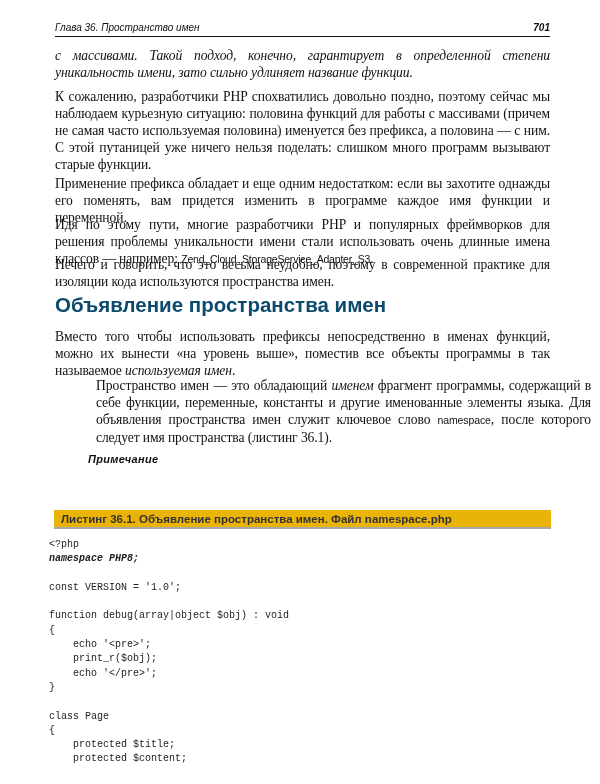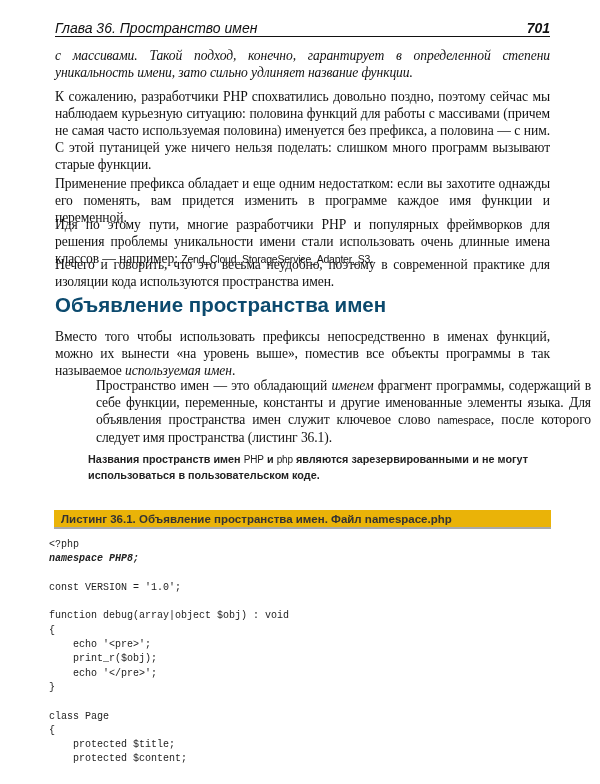--- a/index.html
+++ b/index.html
@@ -22,21 +22,21 @@
     }
     .running-head {
       position: absolute;
       top: 20px;
       left: 0;
       width: 495px;
       height: 16px;
       border-bottom: 1.5px solid #111;
       font-family: "Liberation Sans", sans-serif;
       font-style: italic;
-      font-size: 14px;
+      font-size: 10px;
       line-height: 16px;
     }
     .running-head .chapter { position: absolute; left: 0; top: 0; }
     .running-head .pageno { position: absolute; right: 0; top: 0; font-weight: bold; }
 
     .body-text {
       position: absolute;
       left: 0;
       width: 495px;
       font-family: "Liberation Serif", serif;
@@ -156,20 +156,20 @@
 
   <div class="body-text" style="top:328px;">
     <p><span>Вместо того чтобы использовать префиксы непосредственно в именах функций, можно их вынести «на уровень выше», поместив все объекты программы в так называемое </span><span class="em">используемая имен</span><span>.</span></p>
   </div>
 
   <div class="body-text" style="top:377px;margin-left:41px;">
     <p><span>Пространство имен — это обладающий </span><span class="em">именем</span><span> фрагмент программы, содержащий в себе функции, переменные, константы и другие именованные элементы языка. Для объявления пространства имен служит ключевое слово </span><span class="small-inline">namespace</span><span>, после которого следует имя пространства (листинг 36.1).</span></p>
   </div>
 
   <div class="note">
-    <div class="note-text"><span>Названия пространств имен </span><span class="mono-inline">PHP</span><span> и </span><span class="mono-inline">php</span><span> являются зарезервированными и не могут использоваться в пользовательском коде.</span></div>
+    <div class="note-title">Примечание</div>
   </div>
 
   <div class="listing-caption">Листинг 36.1. Объявление пространства имен. Файл namespace.php</div>
 
   <pre class="code"><span class="line">&lt;?php</span><span class="line bold">namespace PHP8;</span><span class="line"></span><span class="line">const VERSION = '1.0';</span><span class="line"></span><span class="line">function debug(array|object $obj) : void</span><span class="line">{</span><span class="line">    echo '&lt;pre&gt;';</span><span class="line">    print_r($obj);</span><span class="line">    echo '&lt;/pre&gt;';</span><span class="line">}</span><span class="line"></span><span class="line">class Page</span><span class="line">{</span><span class="line">    protected $title;</span><span class="line">    protected $content;</span></pre>
 
 </div>
 
 </body></html>

